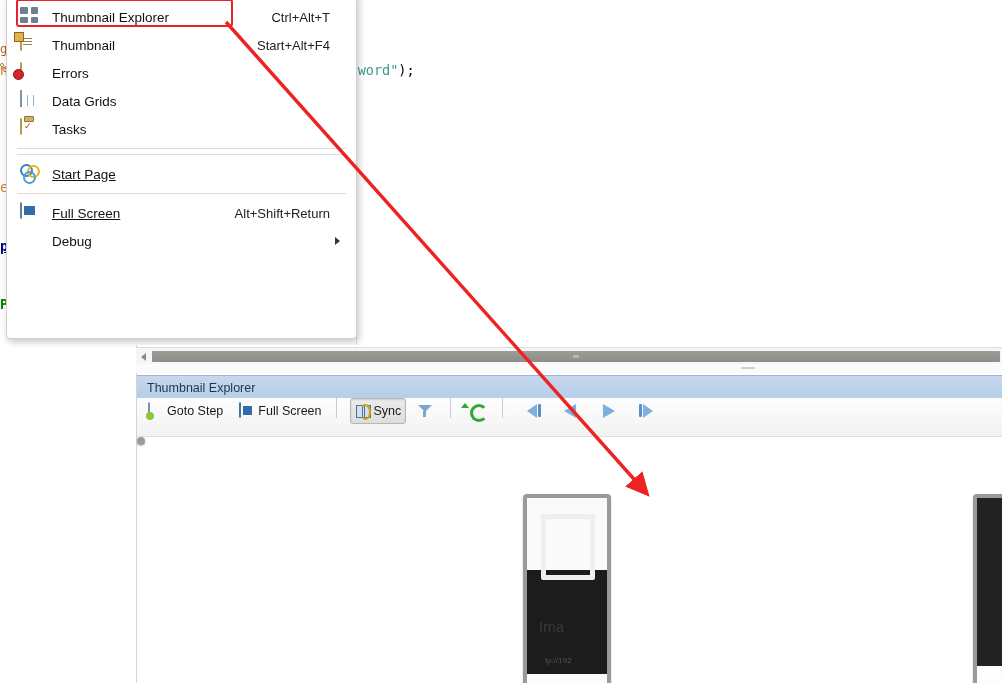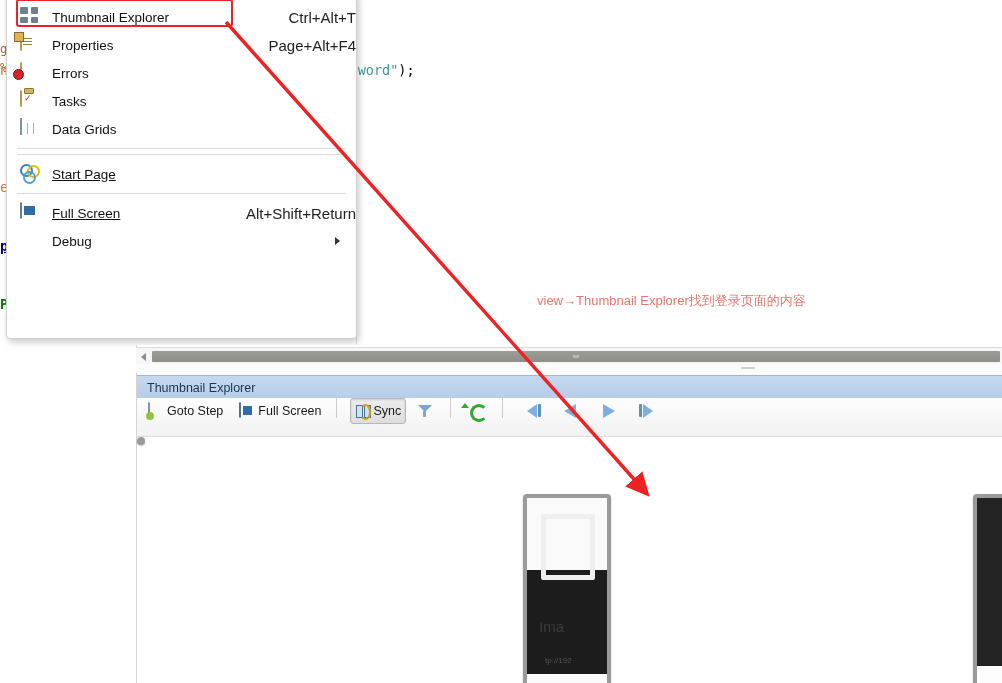--- a/index.html
+++ b/index.html
@@ -60,21 +60,21 @@
     position:relative;display:flex;align-items:center;height:28px;
     font-size:13.5px;color:#111;cursor:default;
   }
   .mi .ico{
     width:20px;height:20px;margin-left:13px;margin-right:12px;
     flex:0 0 20px;position:relative;
   }
   .mi .lbl{flex:1 1 auto;}
   .mi .lbl u{text-decoration:underline;}
   .mi .acc{
-    margin-right:0;color:#222;font-size:15px;white-space:nowrap;
+    margin-right:26px;color:#222;font-size:13px;white-space:nowrap;
   }
   .mi .arrow{
     margin-right:16px;width:0;height:0;
     border-left:5px solid #333;border-top:4px solid transparent;
     border-bottom:4px solid transparent;
   }
   .sep{height:1px;background:#dcdcdc;margin:5px 10px 5px 10px;}
   .hl-box{
     position:absolute;left:9px;top:6px;width:213px;height:24px;
     border:2px solid #e8242a;border-radius:3px;pointer-events:none;
@@ -262,21 +262,20 @@
       
       
       
       
       
       
     </div>
 
     <div class="edge-rule"></div>
 
-    <div class="annot">view→Thumbnail Explorer找到登录页面的内容</div>
   </div>
 
   <div class="menu">
     <div class="menu-inner">
 
       <div style="height:10px"></div>
 
       <div class="mi">
         <span class="ico">
           <span class="ic-grid">
@@ -285,39 +284,39 @@
               <i></i>
               <i></i>
             </span>
         </span>
         <span class="lbl">Thumbnail Explorer</span>
         <span class="acc">Ctrl+Alt+T</span>
       </div>
 
       <div class="mi">
         <span class="ico"><span class="ic-props"></span></span>
-        <span class="lbl">Properties</span>
-        <span class="acc">Page+Alt+F4</span>
+        <span class="lbl">Thumbnail</span>
+        <span class="acc">Start+Alt+F4</span>
       </div>
 
       <div class="mi">
         <span class="ico"><span class="ic-err"></span></span>
         <span class="lbl">Errors</span>
         <span class="acc"></span>
       </div>
 
       <div class="mi">
+        <span class="ico"><span class="ic-grids"></span></span>
+        <span class="lbl">Data Grids</span>
+        <span class="acc"></span>
+      </div>
+
+      <div class="mi">
         <span class="ico"><span class="ic-task"></span></span>
         <span class="lbl">Tasks</span>
-        <span class="acc"></span>
-      </div>
-
-      <div class="mi">
-        <span class="ico"><span class="ic-grids"></span></span>
-        <span class="lbl">Data Grids</span>
         <span class="acc"></span>
       </div>
 
 
       <div class="sep"></div>
 
 
       <div class="sep"></div>
 
       <div class="mi">

